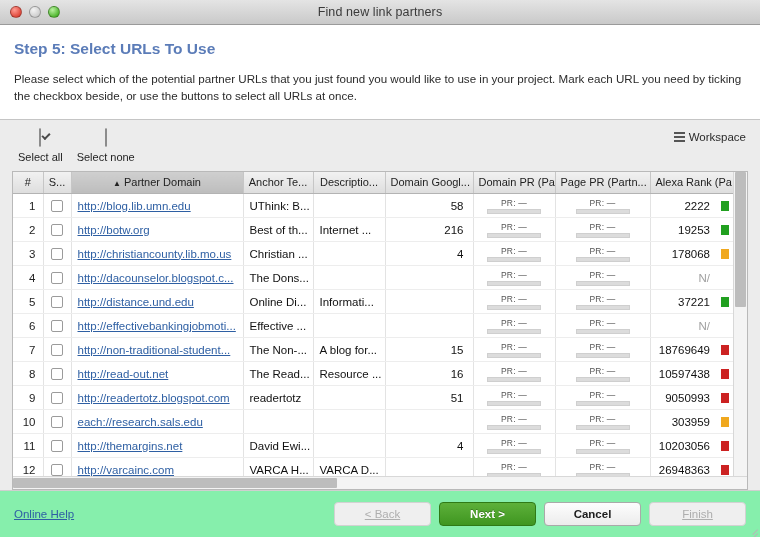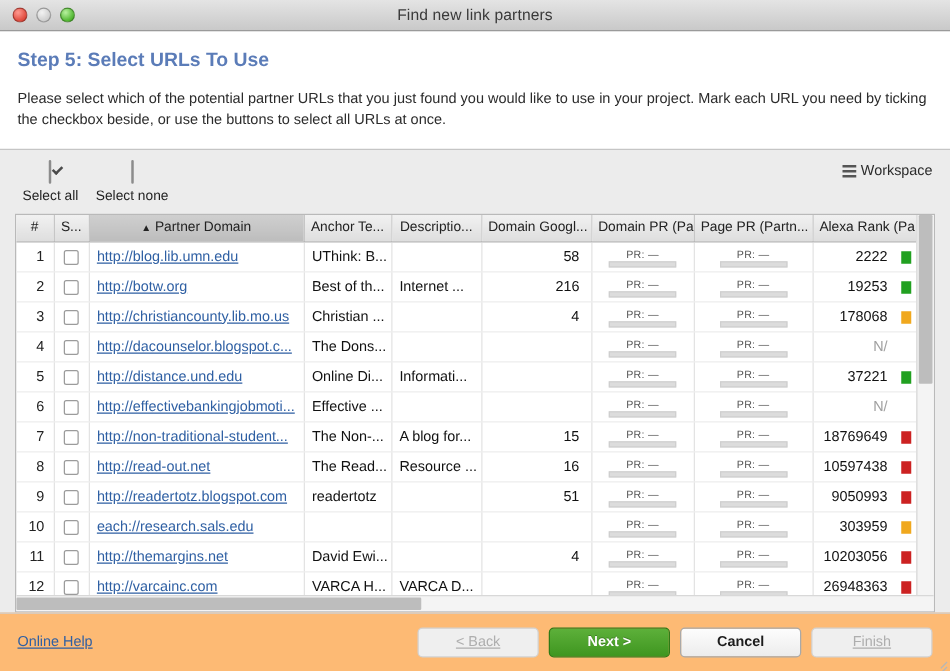--- a/index.html
+++ b/index.html
@@ -147,21 +147,21 @@
     flex: 0 0 13px; background: #f4f4f4;
     border-top: 1px solid #d8d8d8; position: relative;
   }
   .hthumb {
     position: absolute; top: 1px; bottom: 1px; left: 0;
     width: 324px; background: #bdbdbd; border-radius: 1px;
   }
   
   .footer {
     flex: 0 0 47px;
-    background: #fdba74;
+    background: #86efac;
     border-top: 1px solid #cfcfcf;
     display: flex; align-items: center;
     padding: 0 14px;
     position: relative;
     gap: 21px;
   }
   .help-link { font-size: 11.5px; color: #2e5fa3; text-decoration: underline; }
   .btns { margin-left: auto; display: flex; gap: 8px; }
   .btn {
     height: 24px; min-width: 97px; padding: 0 10px;

